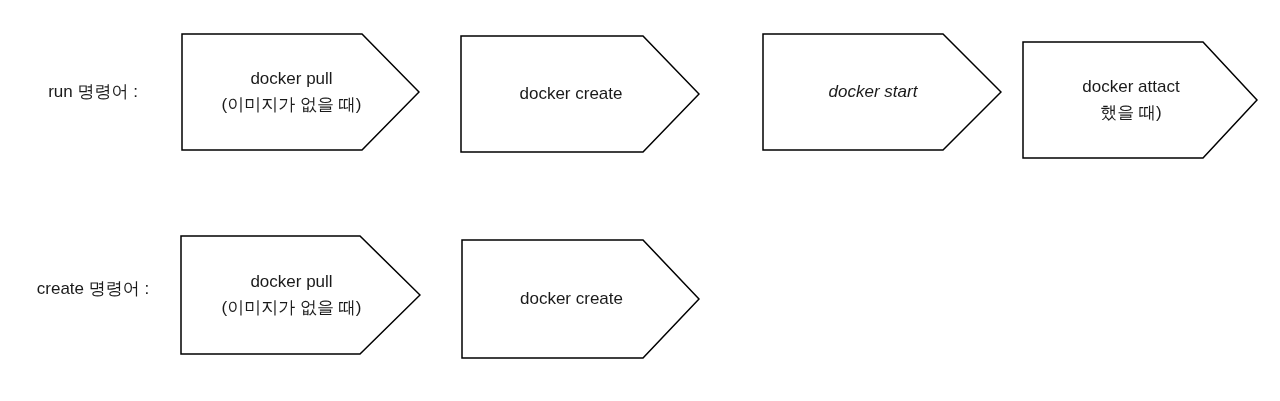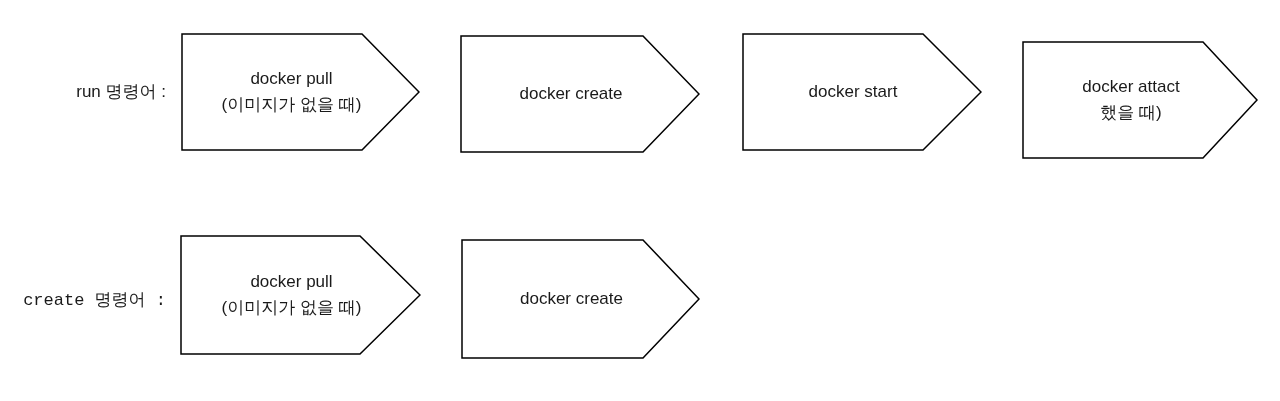--- a/index.html
+++ b/index.html
@@ -16,26 +16,26 @@
     color: #1a1a1a;
   }
   .canvas {
     position: absolute;
     inset: 0;
   }
   .row-label {
     position: absolute;
     font-size: 17px;
     line-height: 26px;
-    text-align: right;
+    text-align: center;
     white-space: nowrap;
     color: #1a1a1a;
   }
   .row-label.run    { left: 20px; width: 146px; top: 79px; }
-  .row-label.create { left: 20px; width: 146px; top: 288px; font-family: Liberation Mono, monospace; }
+  .row-label.create { left: 20px; width: 146px; top: 276px; }
   .arrow {
     position: absolute;
   }
   .arrow svg {
     position: absolute;
     left: 0; top: 0;
     width: 100%; height: 100%;
     display: block;
   }
   .arrow-text {
@@ -49,21 +49,21 @@
     font-size: 17px;
     line-height: 26px;
     padding-right: 18px;
     box-sizing: border-box;
     color: #1a1a1a;
     white-space: nowrap;
   }
   
   .a1 { left: 181px;  top: 33px;  width: 239px; height: 118px; }
   .a2 { left: 460px;  top: 35px;  width: 240px; height: 118px; }
-  .a3 { left: 742px;  top: 33px;  width: 240px; height: 118px; }
+  .a3 { left: 762px;  top: 33px;  width: 240px; height: 118px; font-style: italic; }
   .a4 { left: 1022px; top: 32px;  width: 236px; height: 136px; }
   .b1 { left: 180px;  top: 235px; width: 241px; height: 120px; }
   .b2 { left: 461px;  top: 239px; width: 239px; height: 120px; }
 </style>
 </head>
 <body>
 
 <div class="canvas">
 
   <div class="row-label run">run 명령어 :</div>

